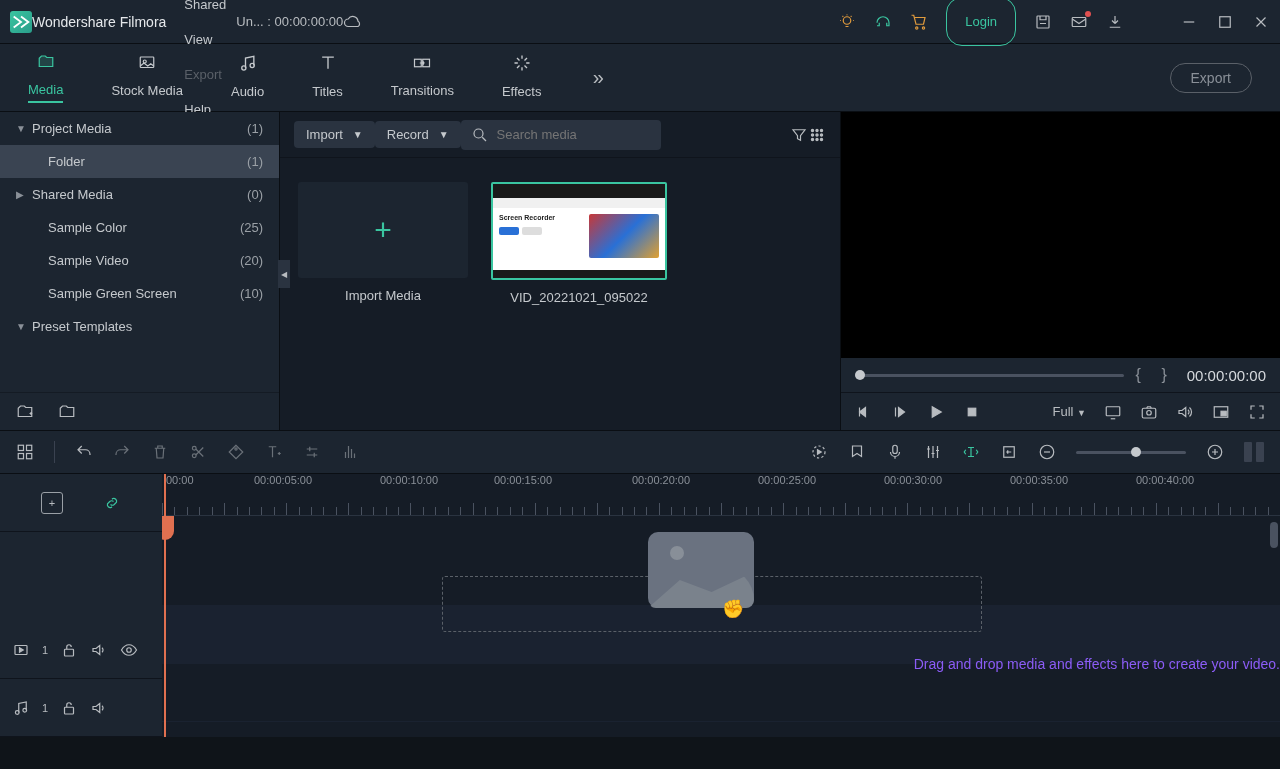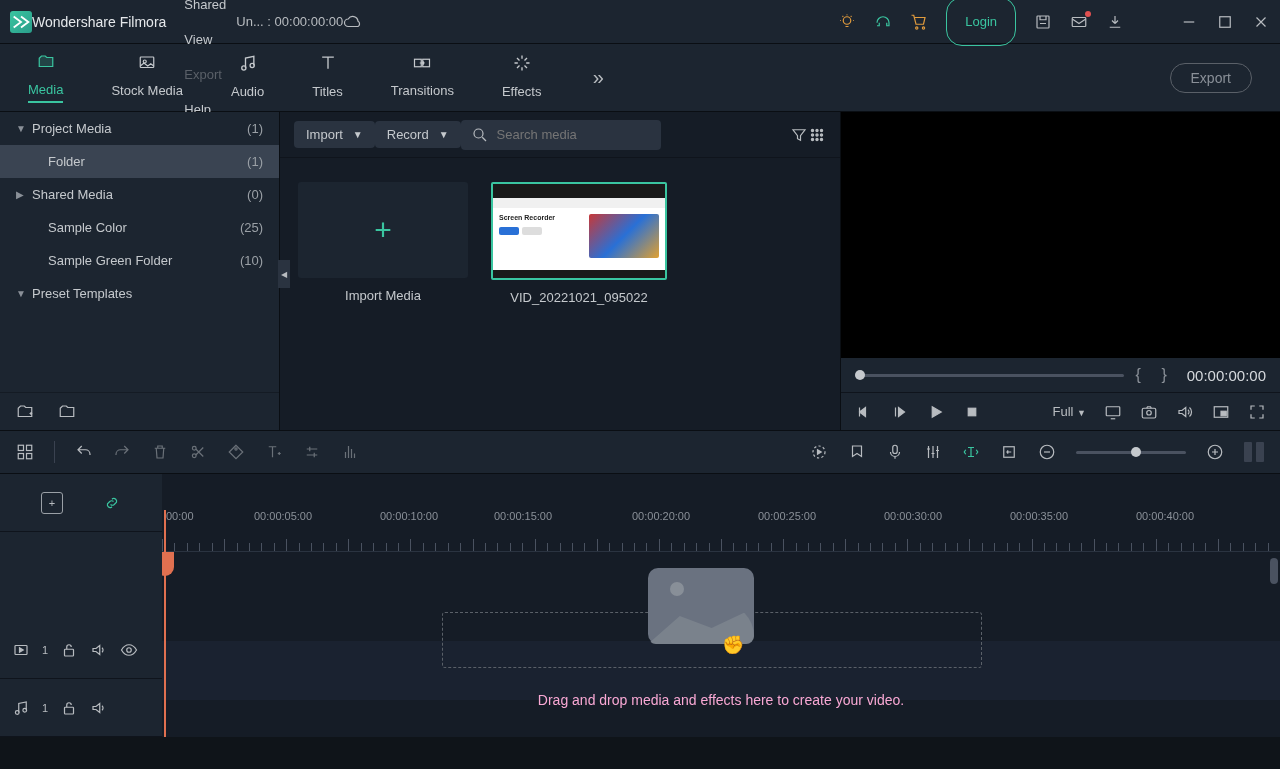--- a/index.html
+++ b/index.html
@@ -85,32 +85,32 @@
 
 .timeline { height: 263px; background:#151c26; display:flex; }
 .tl-left { width:162px; background:#1c2530; display:flex; flex-direction:column; }
 .tl-left-header { height:58px; display:flex; align-items:center; justify-content:center; border-bottom:1px solid #0f141c; }
 .tl-left-header .addtrack { width:22px; height:22px; border:1.5px solid #9aa0a6; border-radius:3px; display:flex; align-items:center; justify-content:center; font-size:11px; cursor:pointer; }
 .tl-left-header .linkicon { color:#3ac5a0; margin-left:40px; }
 .tl-left-spacer { flex:1; }
 .track-head { height:58px; display:flex; align-items:center; gap:12px; padding:0 12px; border-bottom:1px solid #0f141c; }
 .track-head .tnum { font-size:11px; }
 
-.tl-right { flex:1; position:relative; overflow:hidden;margin-top:36px; }
+.tl-right { flex:1; position:relative; overflow:hidden; }
 .ruler { height:42px; position:relative; border-bottom:1px solid #2a3340; }
 .ruler .tick { position:absolute; top:0; font-size:11px; color:#8a9098; white-space:nowrap; }
 .ruler .marks { position:absolute; bottom:0; left:0; right:0; height:12px; display:flex; }
 .ruler .mark { flex:1; border-left:1px solid #4a5260; height:8px; align-self:flex-end; }
 .ruler .mark.tall { height:12px; }
 .playhead { position:absolute; top:0; bottom:0; left:2px; width:2px; background:#e07050; z-index:5; }
 .playhead::before { content:''; position:absolute; top:42px; left:-8px; width:18px; height:24px; background:#e07050; border-radius: 0 0 12px 12px; }
 .tracks-area { position:relative; }
 .track-row { height:58px; border-bottom:1px solid #1a2230; position:relative; }
 .drop-zone { position:absolute; left:280px; top:60px; width:540px; height:56px; border:1px dashed #5a6068; border-radius:3px; }
-.drop-hint { position:absolute; left:0; right:0; top:140px; text-align:center; color:#f9a8d4; font-size:14px;}
+.drop-hint { position:absolute; left:0; right:0; top:140px; text-align:right; color:#8b5cf6; font-size:14px;}
 .drop-thumb { position:absolute; left:486px; top:16px; width:106px; height:76px; background:#6a7280; border-radius:10px; display:flex; align-items:center; justify-content:center; }
 .drop-thumb .circ { position:absolute; top:14px; left:22px; width:14px; height:14px; background:#888f98; border-radius:50%; }
 .drop-thumb .hill { position:absolute; bottom:0; left:0; right:0; height:40px; background:#7a828c; border-radius: 40px 40px 10px 10px; clip-path: polygon(0 100%, 30% 30%, 60% 60%, 100% 10%, 100% 100%); }
 .cursor-hand { position:absolute; left:560px; top:82px; font-size:18px; color:#fff; z-index:6; }
 .tl-scroll-thumb { position:absolute; right:2px; top:48px; width:8px; height:26px; background:#4a5260; border-radius:4px; }
 
 svg { stroke: currentColor; fill: none; stroke-width: 1.6; }
 </style>
 </head>
 <body>
@@ -255,21 +255,25 @@
     <div class="side-item">
       <span class="chev">▶</span>
       <span class="lbl">Shared Media</span>
       <span class="cnt">(0)</span>
     </div>
     <div class="side-item indent">
       <span class="lbl">Sample Color</span>
       <span class="cnt">(25)</span>
     </div>
     <div class="side-item indent">
-      <span class="lbl">Sample Green Folder</span>
+      <span class="lbl">Sample Video</span>
+      <span class="cnt">(20)</span>
+    </div>
+    <div class="side-item indent">
+      <span class="lbl">Sample Green Screen</span>
       <span class="cnt">(10)</span>
     </div>
     <div class="side-item">
       <span class="chev">▼</span>
       <span class="lbl">Preset Templates</span>
     </div>
     <div class="side-footer">
       <span class="icon">
           <svg viewBox="0 0 24 24">
             <path d="M3 7l3-3h5l2 2h8v12H3zM18 14h4m-2-2v4"></path>

